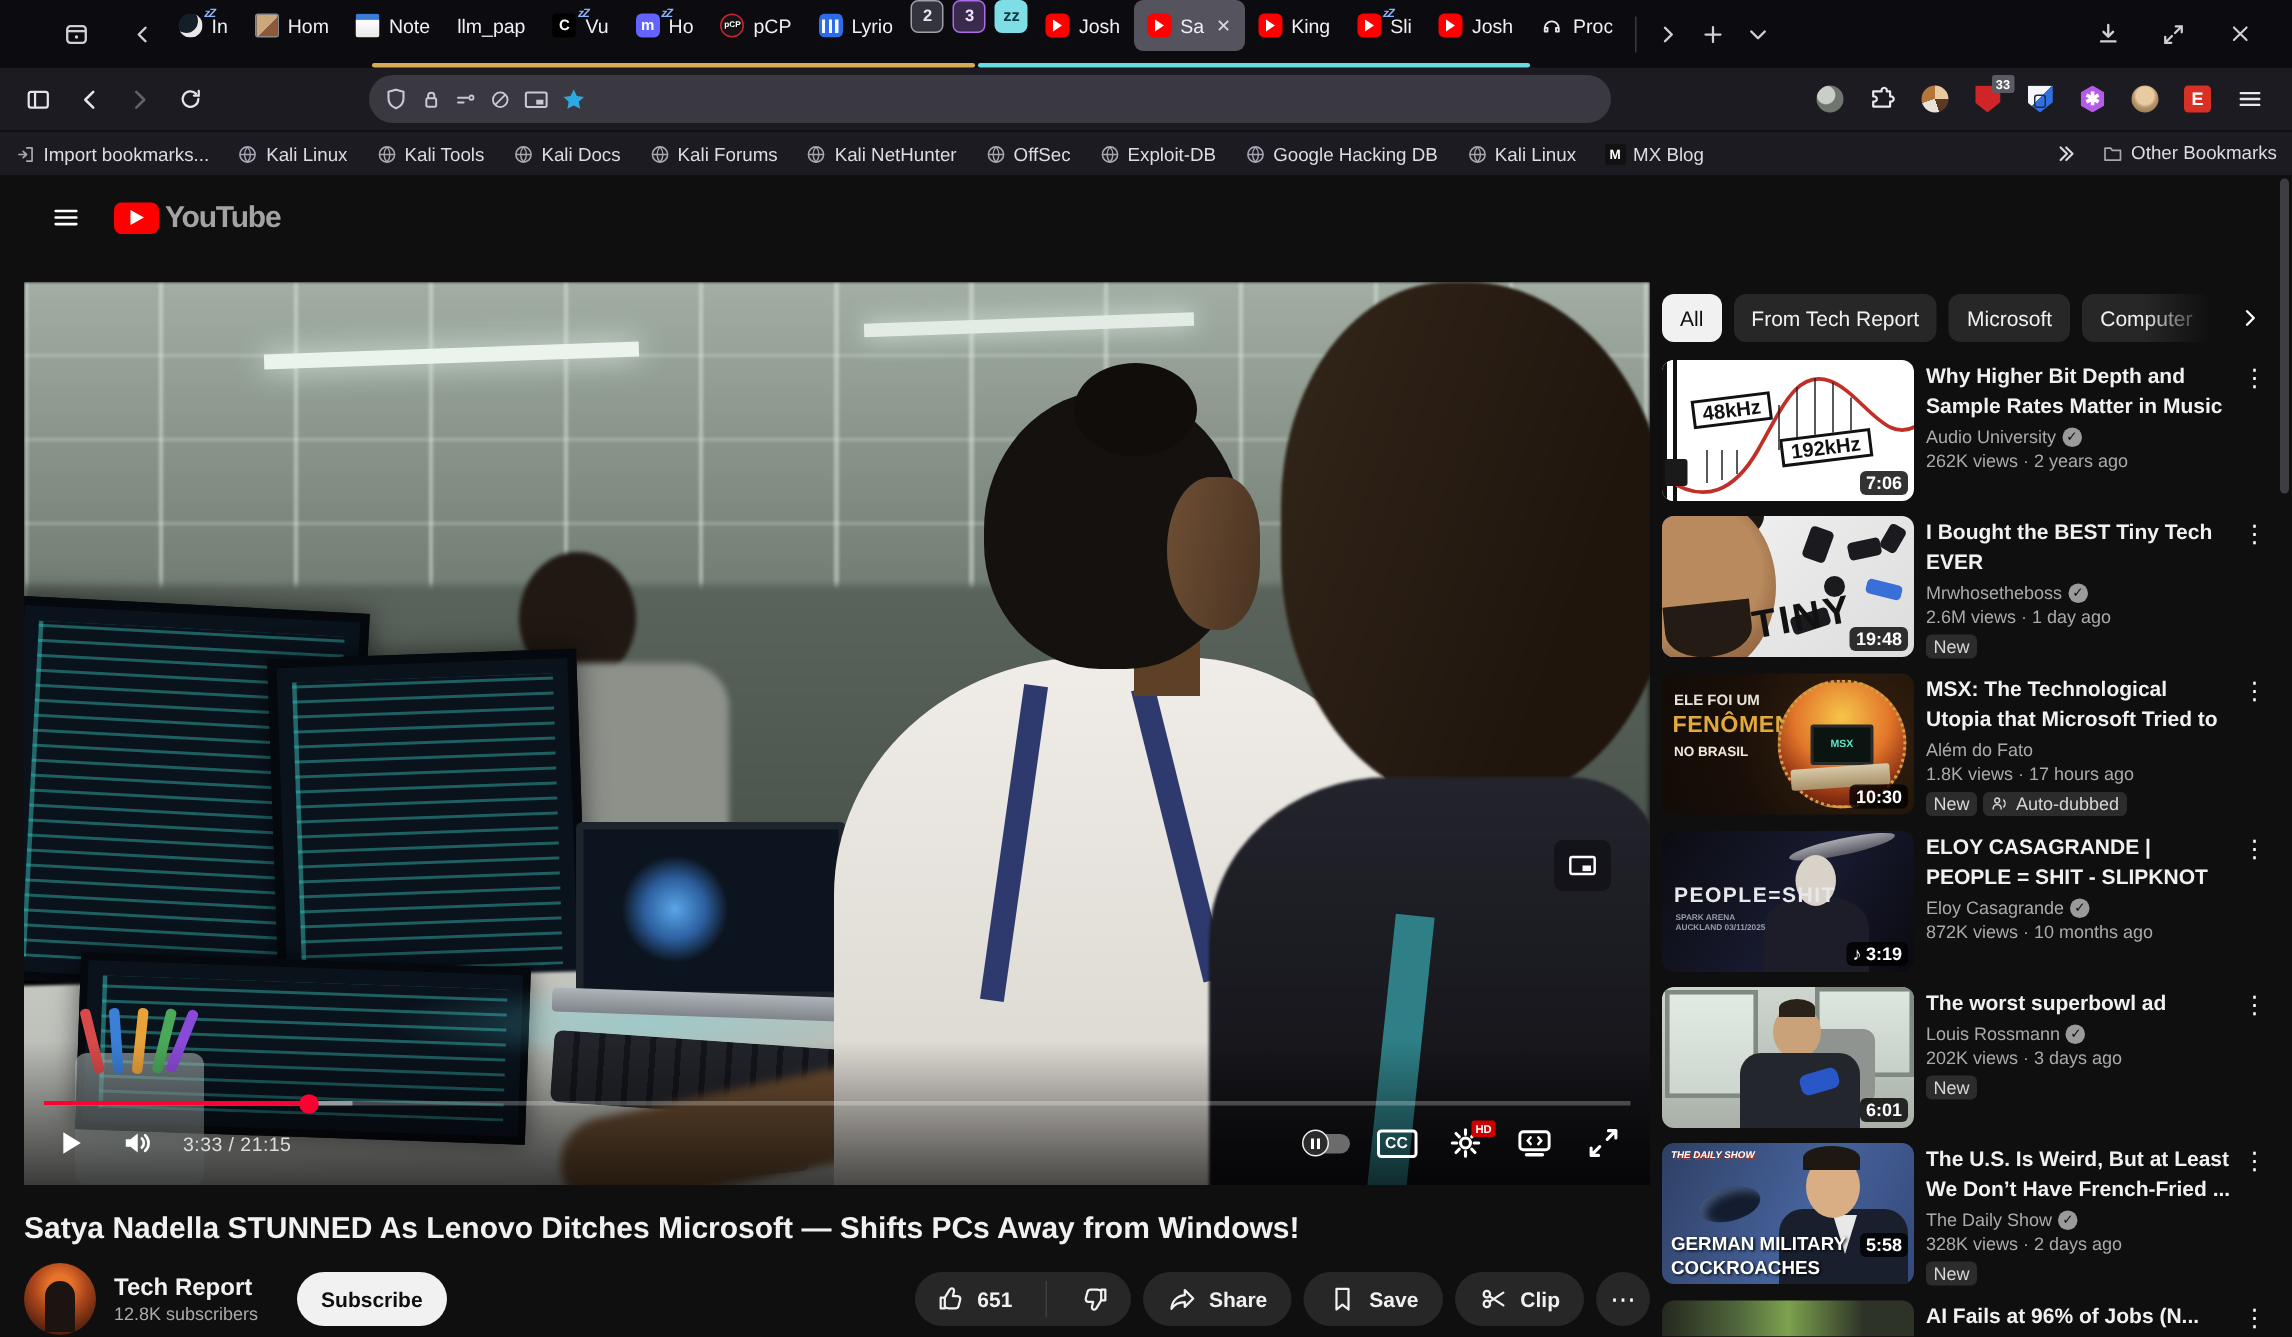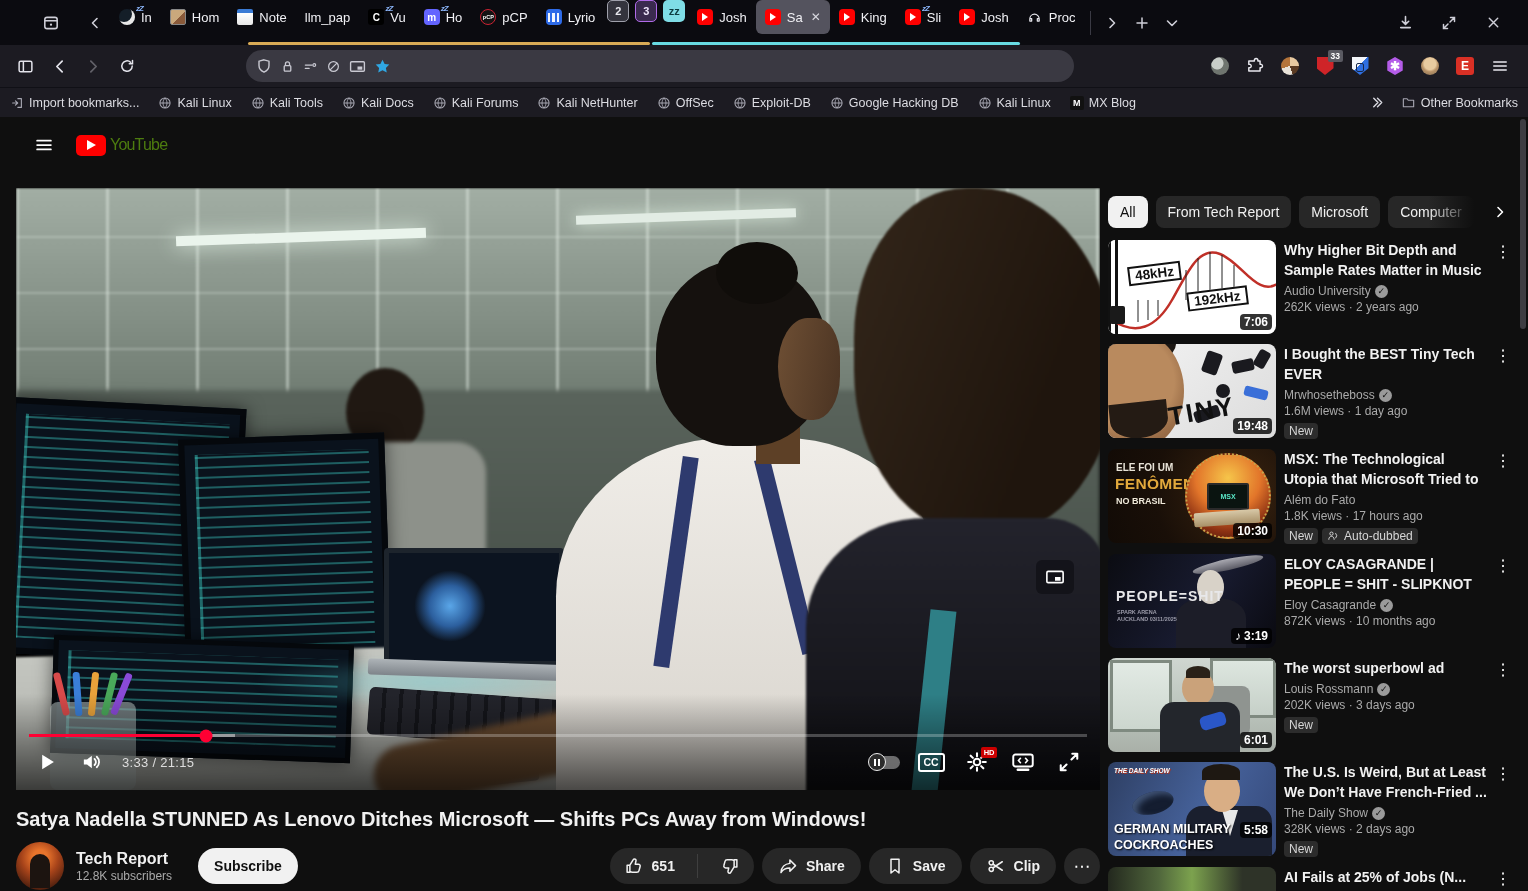--- a/index.html
+++ b/index.html
@@ -47,31 +47,31 @@
 .ext-generic{width:18px;height:18px;border-radius:50%;background:radial-gradient(circle at 35% 35%,#c9cec9 0 35%,#6f756f 40%)}
 .ext-fox{width:18px;height:18px;border-radius:50%;background:conic-gradient(#e8c9a0 0 25%,#5a3a22 25% 45%,#e8e2d8 45% 70%,#b4743a 70%)}
 .ext-ublock{width:17px;height:18px;background:#cf2428;clip-path:polygon(0 0,100% 0,100% 62%,50% 100%,0 62%)}
 .ext-badge{position:absolute;top:-6px;right:-8px;background:#5a5a62;color:#fff;font-size:8.5px;font-weight:700;padding:1px 3px;border-radius:2px}
 .ext-bshield{width:17px;height:18px;background:linear-gradient(135deg,#f4f6fa 0 45%,#2f6fe0 45%);clip-path:polygon(0 0,100% 0,100% 62%,50% 100%,0 62%);display:flex;align-items:center;justify-content:center}
 .ext-bshield::after{content:"";width:6px;height:7px;border:1.5px solid #1a2a4a;border-radius:2px;margin-top:2px}
 .ext-purple{width:18px;height:18px;background:#b45ce8;clip-path:polygon(50% 0,93% 25%,93% 75%,50% 100%,7% 75%,7% 25%);color:#fff;font-size:12px;font-weight:700;display:flex;align-items:center;justify-content:center}
 .ext-avatar{width:18px;height:18px;border-radius:50%;background:radial-gradient(circle at 50% 38%,#e8cba0 0 40%,#b99368 55%,#7d6a52)}
 .ext-e{width:18px;height:18px;border-radius:3px;background:#d93025;color:#fff;font-size:12px;font-weight:700;display:flex;align-items:center;justify-content:center}
 .bookbar{height:30px;background:#1c1b22;border-top:1px solid #101016;display:flex;align-items:center;padding:0 10px;gap:19px;font-size:12.5px;color:#dcdce2}
-.bm{display:flex;align-items:center;gap:5px;white-space:nowrap}
+.bm{display:flex;align-items:flex-start;gap:5px;white-space:nowrap}
 .bm-icn{color:#a7a7b2;display:flex}
 .book-right{margin-left:auto;display:flex;align-items:center;gap:16px}
 
 .page{height:774px;position:relative;background:#0f0f0f;overflow:hidden}
 .masthead{height:56px;display:flex;align-items:center;padding:0 24px}
 .guide{width:40px;height:40px;display:flex;align-items:center;justify-content:center;color:#fff}
 .logo{display:flex;align-items:center;gap:4px;margin-left:12px}
 .logo-badge{width:30px;height:21px;background:#f00;border-radius:5px;display:flex;align-items:center;justify-content:center}
 .logo-badge::after{content:"";border-left:9px solid #fff;border-top:5.5px solid transparent;border-bottom:5.5px solid transparent;margin-left:1px}
-.logo-text{color:#4d7c0f;font-size:16px;font-weight:400;letter-spacing:-0.8px}
+.logo-text{color:#a3a3a3;font-size:20px;font-weight:700;letter-spacing:-0.8px}
 .search-wrap{flex:1;display:flex;justify-content:center;align-items:center;gap:14px}
 .search-pill{width:592px;height:40px;border:1px solid #303030;border-radius:20px;display:flex;overflow:hidden;background:#121212}
 .search-input{flex:1;background:transparent;border:none;outline:none;color:#eee;font-size:16px;padding:0 16px;font-family:inherit}
 .search-input::placeholder{color:#888}
 .search-btn{width:64px;background:#222;display:flex;align-items:center;justify-content:center;border-left:1px solid #303030;color:#fff}
 .mic{width:40px;height:40px;border-radius:50%;background:#181818;display:flex;align-items:center;justify-content:center;color:#fff}
 .mast-right{display:flex;align-items:center;gap:10px}
 .create{height:36px;padding:0 16px;background:#272727;border-radius:18px;color:#f1f1f1;font-size:14px;font-weight:600;display:flex;align-items:center;gap:8px}
 .bell{width:40px;height:40px;display:flex;align-items:center;justify-content:center;color:#fff}
 .avatar{width:32px;height:32px;border-radius:50%;background:radial-gradient(circle at 50% 30%,#c8b490 0 30%,#8a7458 55%,#4a3c2c);margin-left:4px}
@@ -893,21 +893,21 @@
             <div class="gad g-f"></div>
           <span class="tiny-word">TINY</span>
           <span class="dur">19:48</span>
         </div>
         <div class="vmeta">
           <div class="vtitle">I Bought the BEST Tiny Tech EVER</div>
           <div class="vchan">
               <span>Mrwhosetheboss</span>
               <span class="verif">✓</span>
             </div>
-          <div class="vviews">1.6M views · 1 day ago</div>
+          <div class="vviews">2.6M views · 1 day ago</div>
           <div class="vbadges">
               <span class="badge">New</span>
             </div>
         </div>
         <div class="kebab">⋮</div>
       </div>
 
       <div class="vrow">
         <div class="thumb t-msx">
           <span class="msx-l1">ELE FOI UM</span>
@@ -1008,21 +1008,21 @@
           <div class="vbadges">
               <span class="badge">New</span>
             </div>
         </div>
         <div class="kebab">⋮</div>
       </div>
 
       <div class="vrow">
         <div class="thumb t-part"></div>
         <div class="vmeta">
-          <div class="vtitle">AI Fails at 25% of Jobs (N...</div>
+          <div class="vtitle">AI Fails at 96% of Jobs (N...</div>
         </div>
         <div class="kebab">⋮</div>
       </div>
 
     </div>
   </div>
 
   <div class="page-scroll">
       <div class="pthumb"></div>
     </div>

